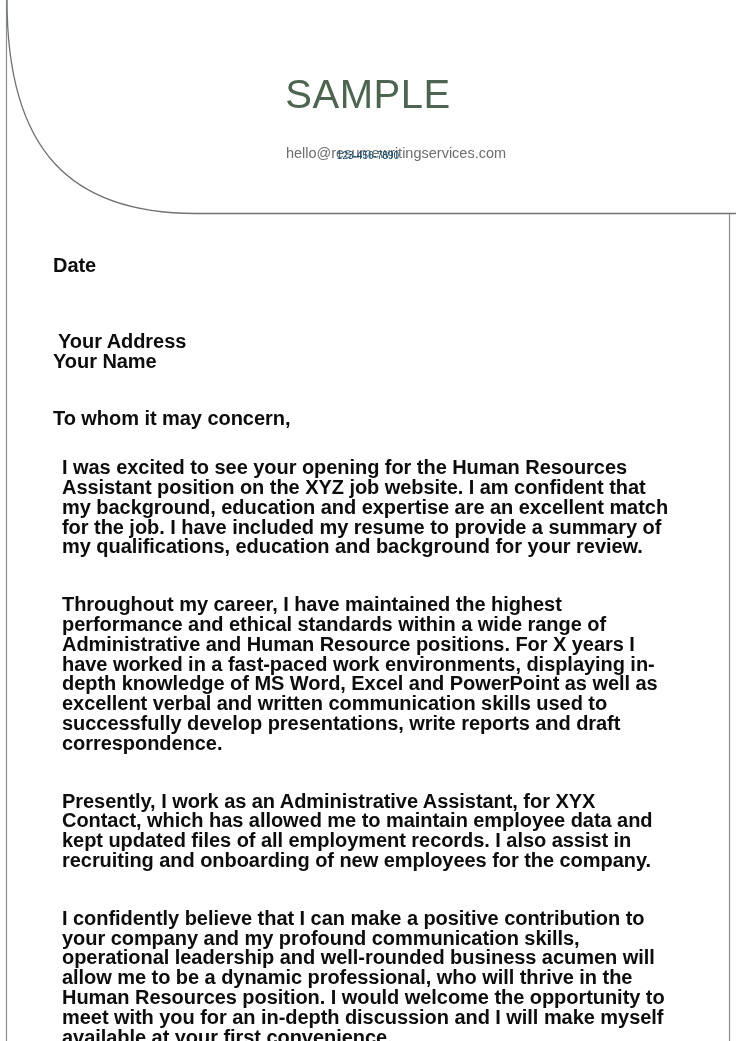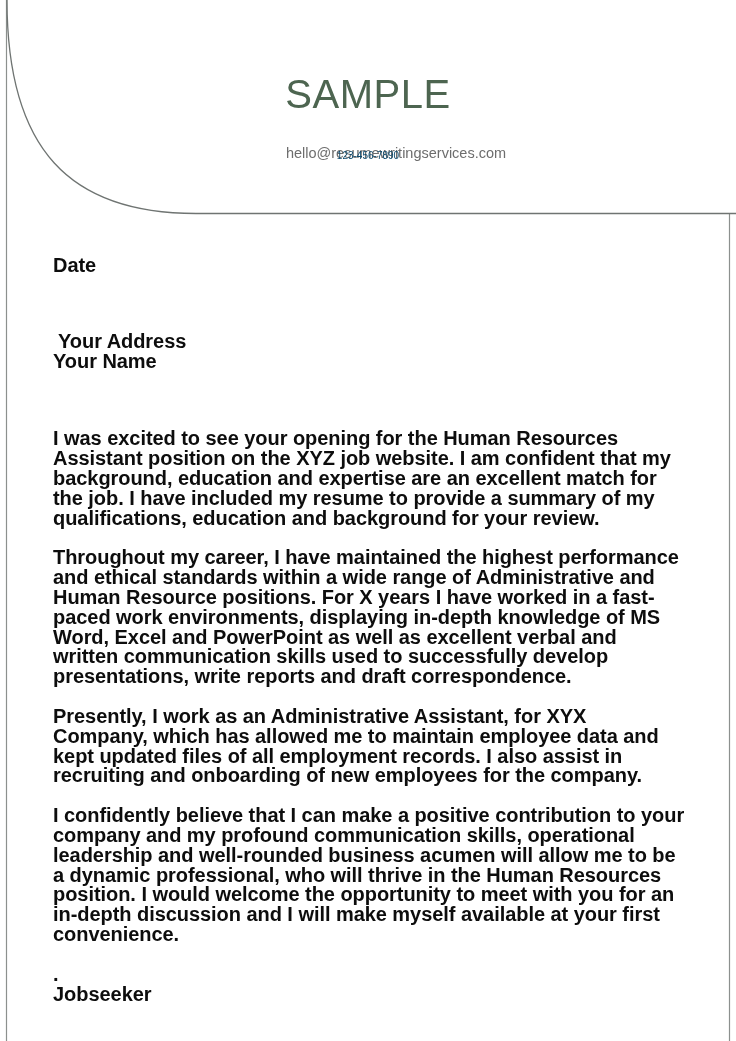--- a/index.html
+++ b/index.html
@@ -89,21 +89,21 @@
   }
 
   .blk { margin: 0; }
 
   .gap-xl  { height: 56px; }
   .gap-lg  { height: 38px; }
   .gap-md  { height: 20px; }
 
   .indent-1 { padding-left: 5px; }
 
-  .para { margin: 0; }
+  .para { margin: 9px; }
 </style>
 </head>
 <body>
 
 <div id="page">
 
   <svg id="frame-svg" viewBox="0 0 736 1041" width="736" height="1041" xmlns="http://www.w3.org/2000/svg">
 
     <line x1="6.5" y1="0" x2="6.5" y2="1041" stroke="#8c908e" stroke-width="1.2"></line>
 
@@ -122,30 +122,31 @@
 
     <div class="blk">Date</div>
 
     <div class="gap-xl"></div>
 
     <div class="blk indent-1">Your Address</div>
     <div class="blk">Your Name</div>
 
     <div class="gap-lg"></div>
 
+    <div class="blk">To whom it may concern,</div>
 
     <div class="gap-md"></div>
 
     <p class="para">I was excited to see your opening for the Human Resources Assistant position on the XYZ job website. I am confident that my background, education and expertise are an excellent match for the job. I have included my resume to provide a summary of my qualifications, education and background for your review.</p>
     <div class="gap-md"></div>
 
     <p class="para">Throughout my career, I have maintained the highest performance and ethical standards within a wide range of Administrative and Human Resource positions.  For X years I have worked in a fast-paced work environments, displaying in-depth knowledge of MS Word, Excel and PowerPoint as well as excellent verbal and written communication skills used to successfully develop presentations, write reports and draft correspondence.</p>
     <div class="gap-md"></div>
 
-    <p class="para">Presently, I work as an Administrative Assistant, for XYX Company, which has allowed me  to maintain employee data and kept updated files of all employment records. I also assist in recruiting and onboarding of new employees for the company.</p>
+    <p class="para">Presently, I work as an Administrative Assistant, for XYX Contact, which has allowed me  to maintain employee data and kept updated files of all employment records. I also assist in recruiting and onboarding of new employees for the company.</p>
     <div class="gap-md"></div>
 
     <p class="para">I confidently believe that I can make a positive contribution to your company and my profound communication skills, operational leadership and well-rounded business acumen will allow me to be a dynamic professional, who will thrive in the Human Resources position. I would welcome the opportunity to meet with you for an in-depth discussion and I will make myself available at your first convenience.</p>
     <div class="gap-md"></div>
 
     <div class="blk">.</div>
     <div class="blk">Jobseeker</div>
 
   </div>
 

